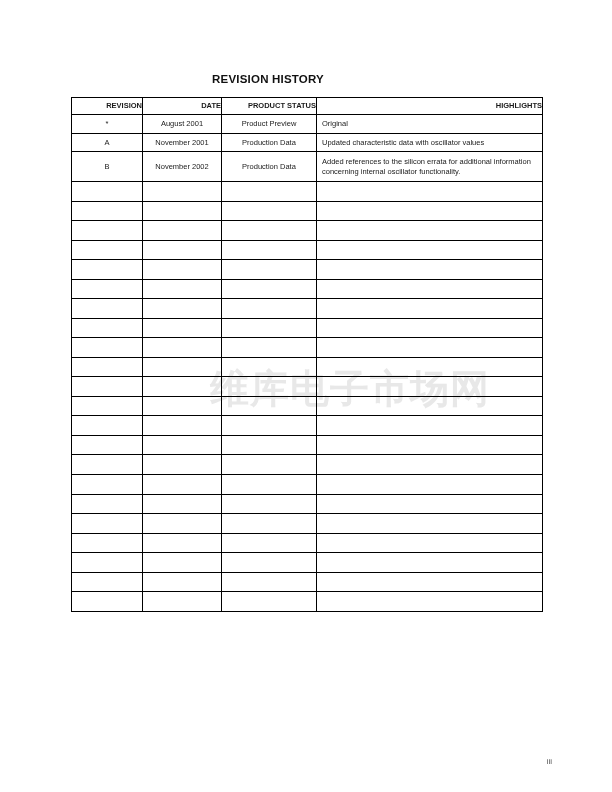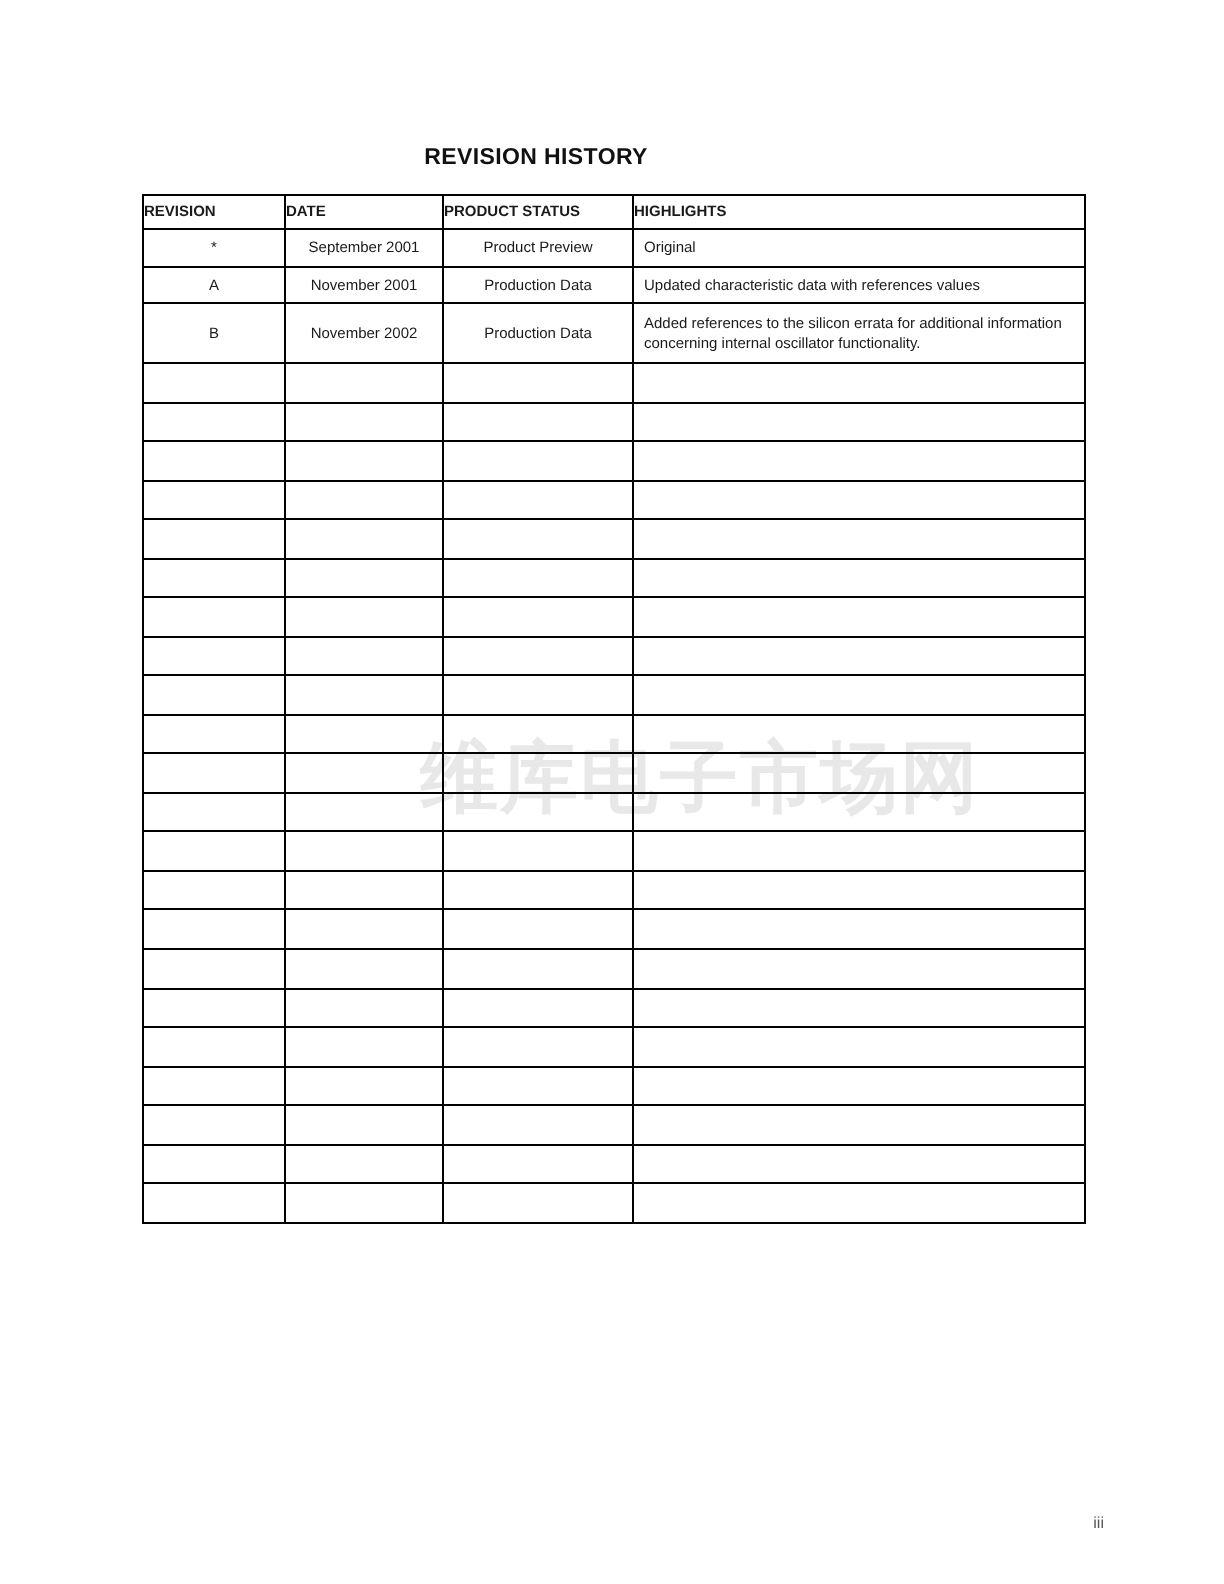--- a/index.html
+++ b/index.html
@@ -55,21 +55,21 @@
   table.revision-table td {
     border: 1px solid #000000;
     font-size: 7.5px;
     line-height: 9.5px;
     color: #1a1a1a;
     background: transparent;
     overflow: hidden;
   }
   table.revision-table th {
     font-weight: bold;
-    text-align: left;
+    text-align: right;
     vertical-align: middle;
     height: 17px;
   }
   td.c-center { text-align: center; vertical-align: middle; }
   td.c-left   { text-align: left; vertical-align: middle; padding: 1px 5px; margin-left: 40px; }
   tr.row-0 { height: 19px; }
   tr.row-1 { height: 18px; }
   tr.row-2 { height: 30px; }
   .page-number {
     position: absolute;
@@ -98,29 +98,29 @@
     <tr>
       <th>REVISION</th>
       <th>DATE</th>
       <th>PRODUCT STATUS</th>
       <th>HIGHLIGHTS</th>
     </tr>
   </thead>
   <tbody id="table-body">
     <tr class="row-0">
       <td class="c-center">*</td>
-      <td class="c-center">September 2001</td>
+      <td class="c-center">August 2001</td>
       <td class="c-center">Product Preview</td>
       <td class="c-left">Original</td>
     </tr>
     <tr class="row-1">
       <td class="c-center">A</td>
       <td class="c-center">November 2001</td>
       <td class="c-center">Production Data</td>
-      <td class="c-left">Updated characteristic data with references values</td>
+      <td class="c-left">Updated characteristic data with oscillator values</td>
     </tr>
     <tr class="row-2">
       <td class="c-center">B</td>
       <td class="c-center">November 2002</td>
       <td class="c-center">Production Data</td>
       <td class="c-left">Added references to the silicon errata for additional information concerning internal oscillator functionality.</td>
     </tr>
   <tr>
         <td class="c-center"></td>
         <td class="c-center"></td>

